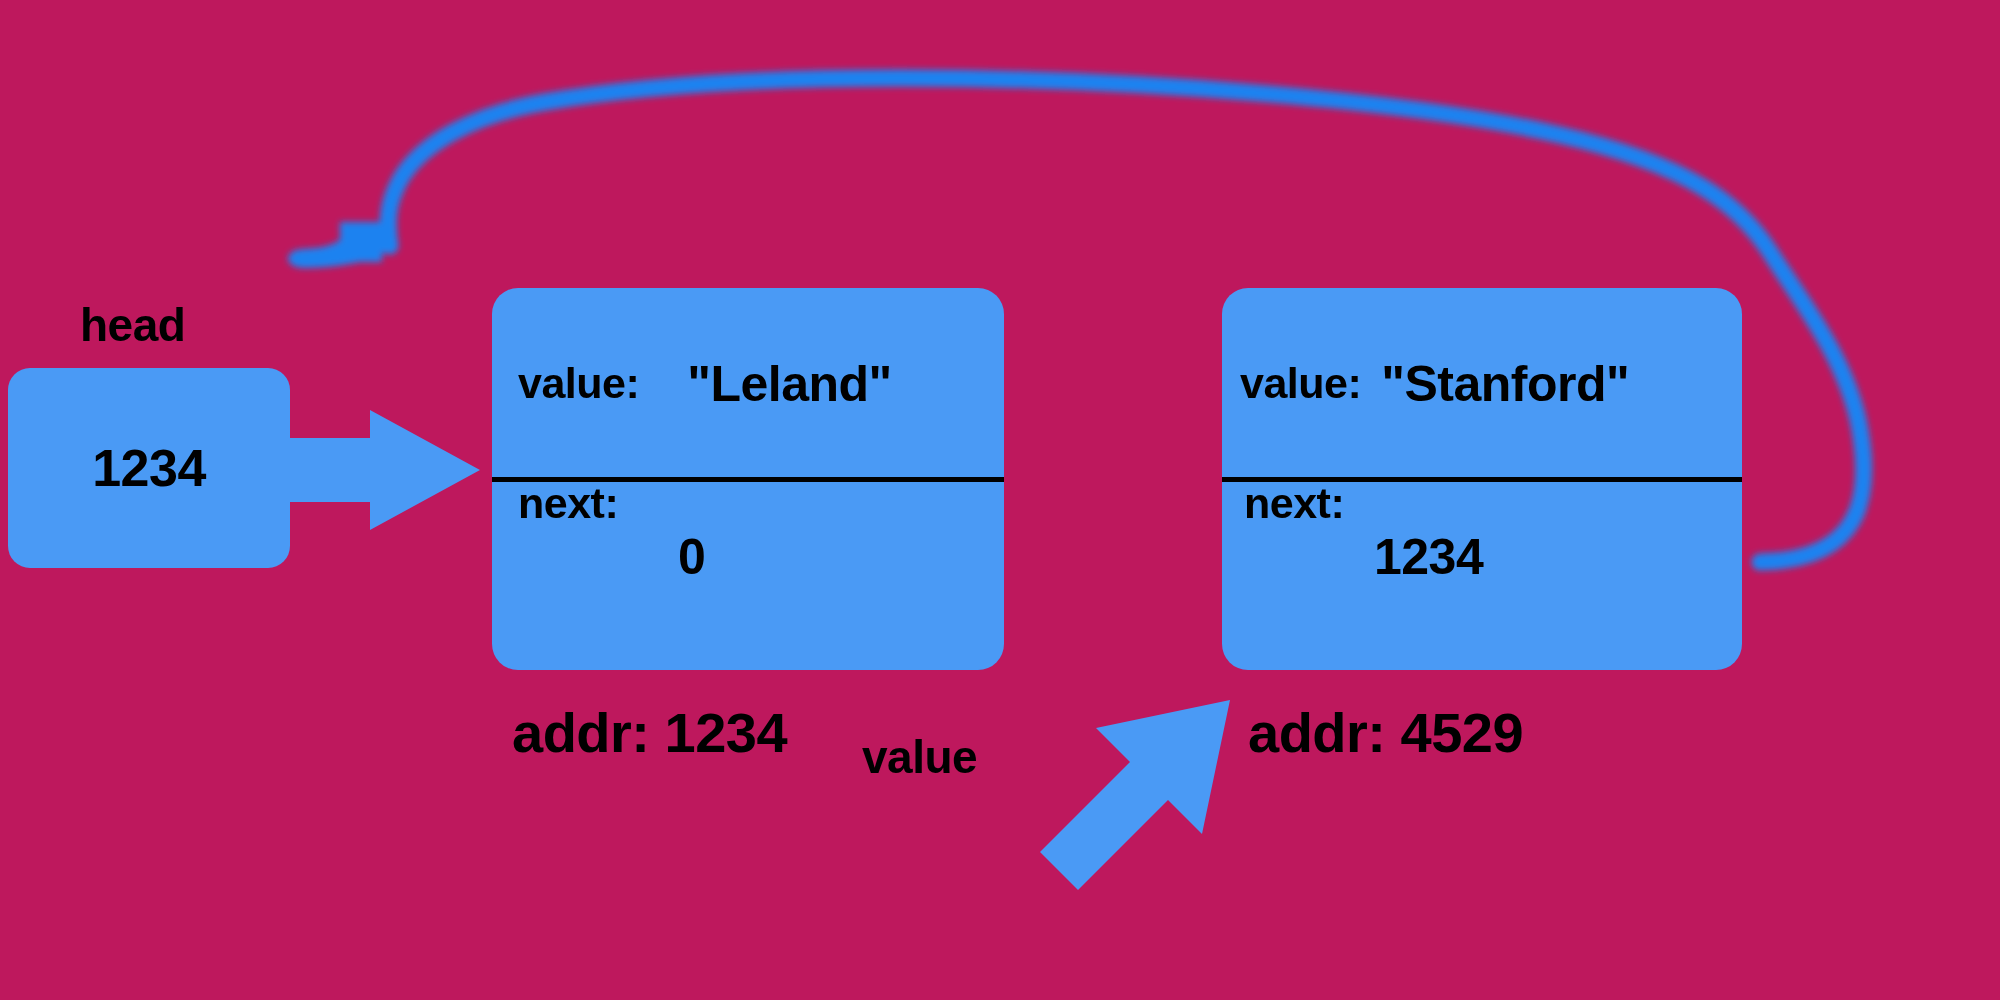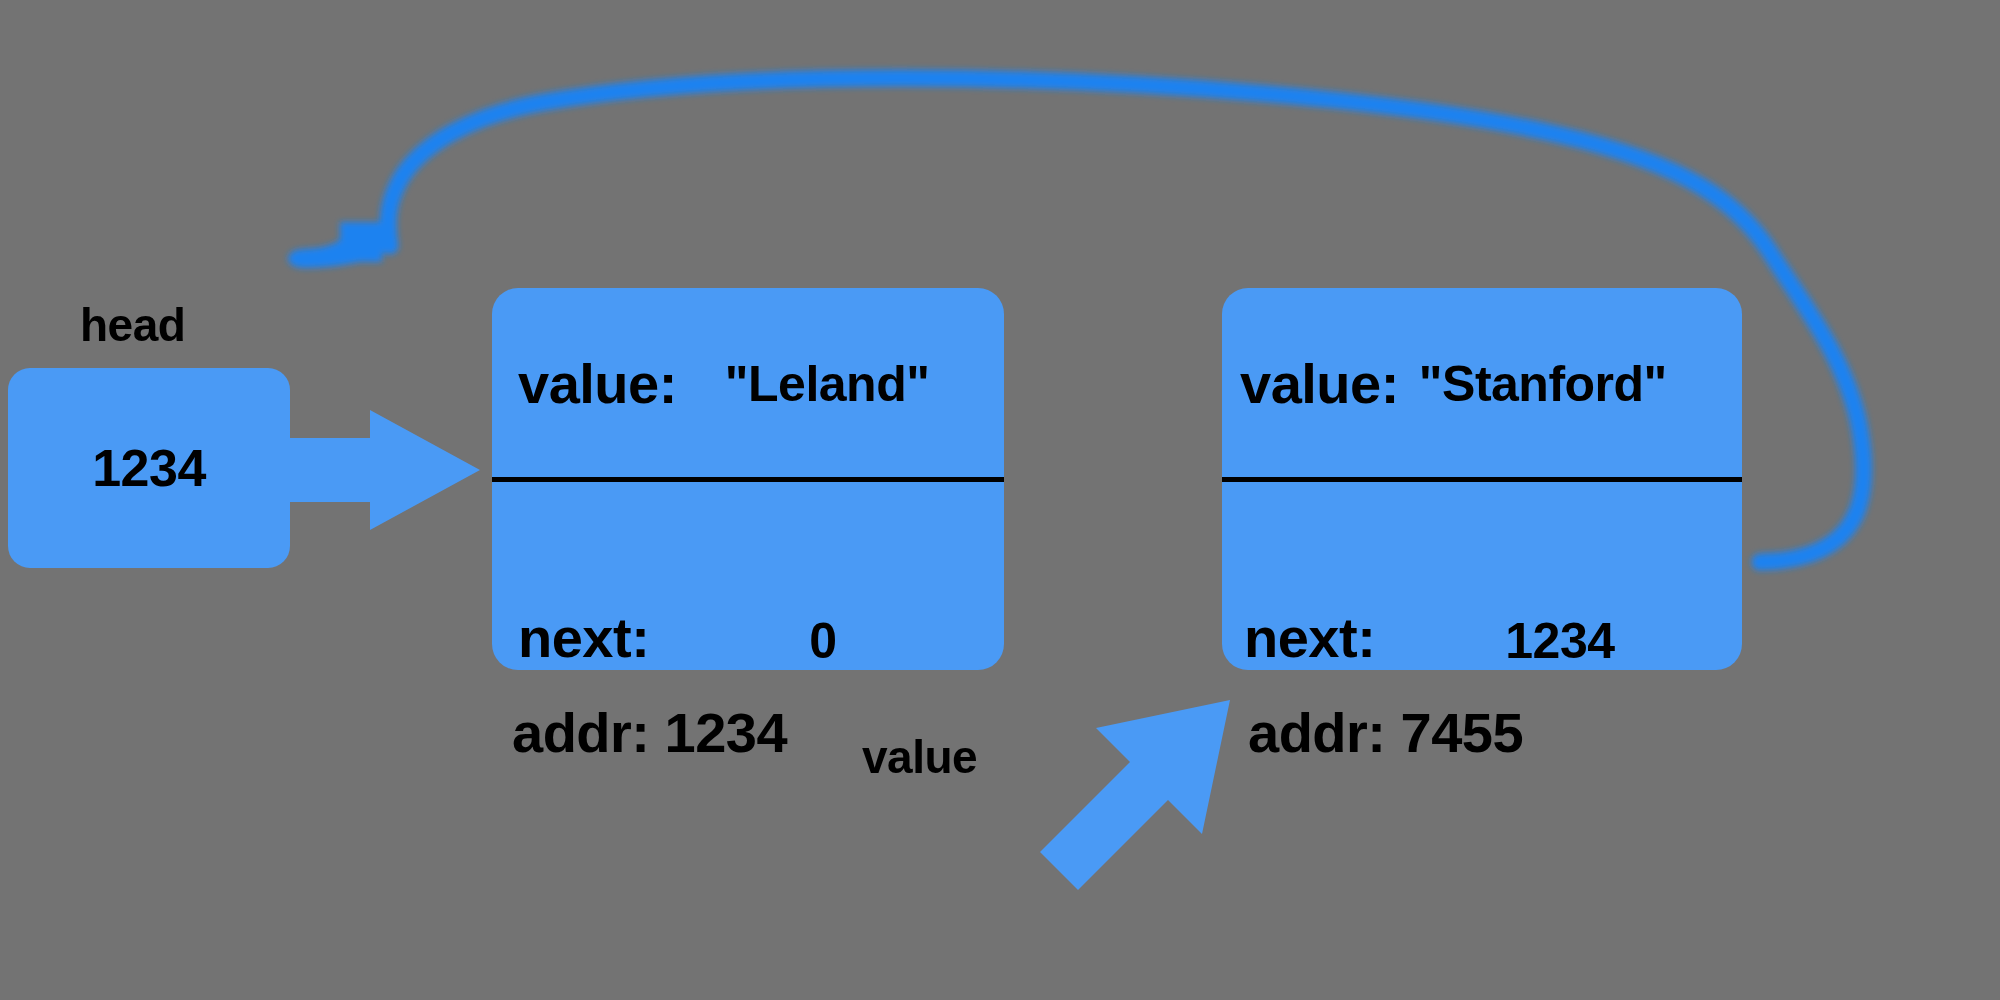--- a/index.html
+++ b/index.html
@@ -4,21 +4,21 @@
 <style>
   html, body {
     margin: 0;
     padding: 0;
     background: #ffffff;
   }
   #canvas {
     position: relative;
     width: 2000px;
     height: 1000px;
-    background: #737373;
+    background: #be185d;
     overflow: hidden;
     font-family: "Liberation Sans", sans-serif;
   }
 
   
   .var-label {
     position: absolute;
     font-weight: bold;
     color: #000000;
     font-size: 46px;
@@ -58,33 +58,33 @@
   .node-row {
     position: absolute;
     left: 0;
     right: 0;
     height: 50%;
     display: flex;
     align-items: center;
     box-sizing: border-box;
   }
   .node-row.top { top: 0; align-items: center; }
-  .node-row.bottom { bottom: 0; align-items: flex-end; }
+  .node-row.bottom { bottom: 0; align-items: flex-start; flex-direction: column; }
   .node-divider {
     position: absolute;
     left: 0;
     right: 0;
     top: 50%;
     height: 5px;
     background: #000000;
     transform: translateY(-2px);
   }
   .field-key {
     font-weight: bold;
-    font-size: 56px;
+    font-size: 43px;
     color: #000000;
     letter-spacing: -0.5px;
     white-space: nowrap;
   }
   .field-val {
     font-weight: bold;
     font-size: 50px;
     color: #000000;
     letter-spacing: -0.5px;
     white-space: nowrap;
@@ -177,18 +177,18 @@
       <span class="field-key">value:</span>
       <span class="field-val" style="margin-left:20px;">"Stanford"</span>
     </div>
     <div class="node-divider"></div>
     <div class="node-row bottom" style="padding:0 22px;">
       <span class="field-key">next:</span>
       <span class="field-val" style="margin-left:130px;">1234</span>
     </div>
   </div>
 
-  <div class="addr-label" style="left:1248px; top:700px;">addr: 7455</div>
+  <div class="addr-label" style="left:1248px; top:700px;">addr: 4529</div>
 
   <div class="var-label" style="left:862px; top:730px;">value</div>
 
 
 </div>
 
 </body></html>

